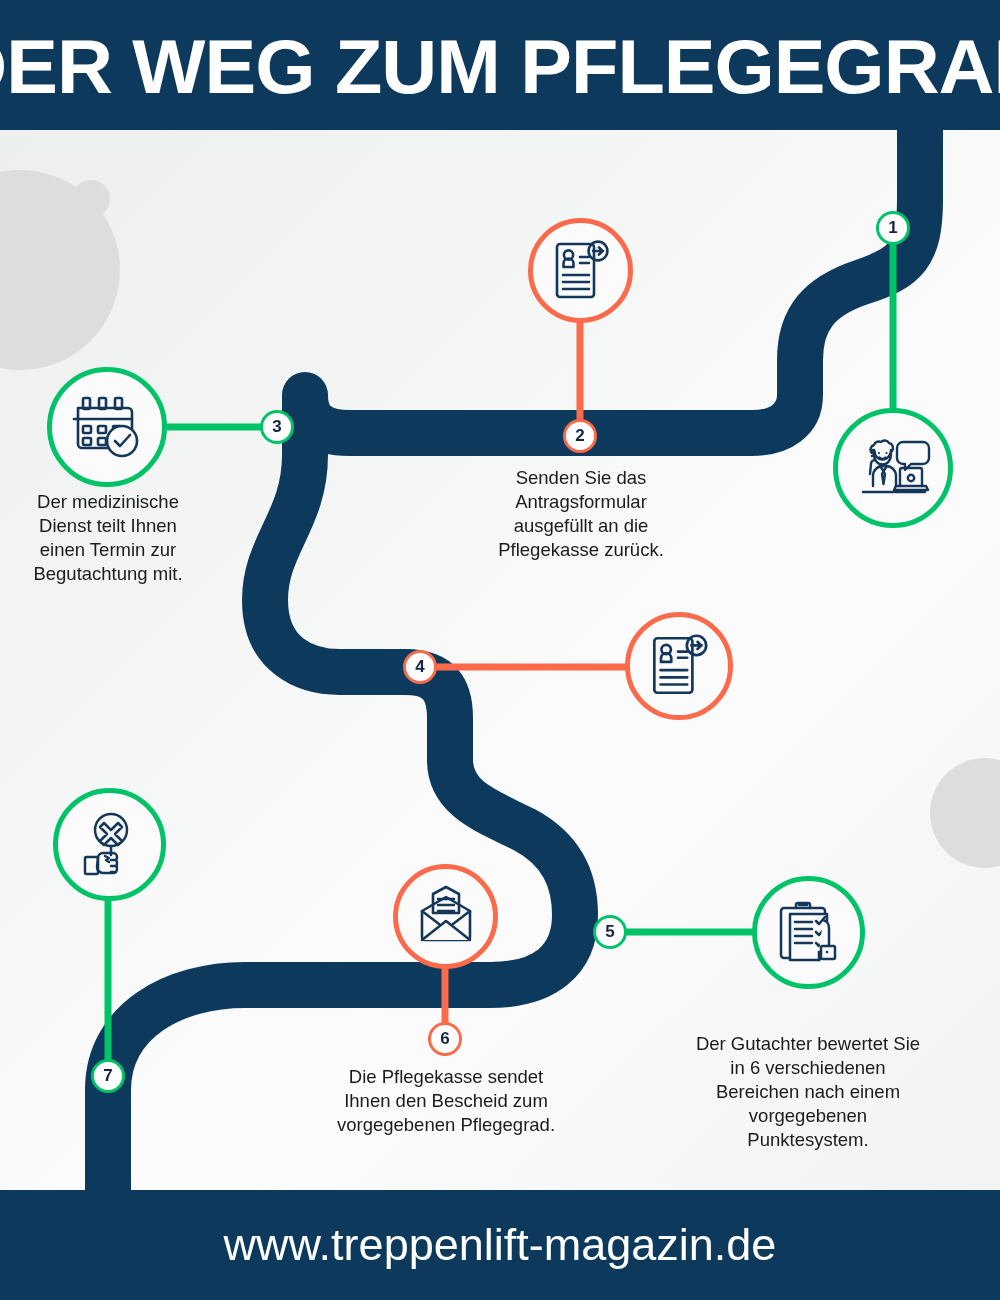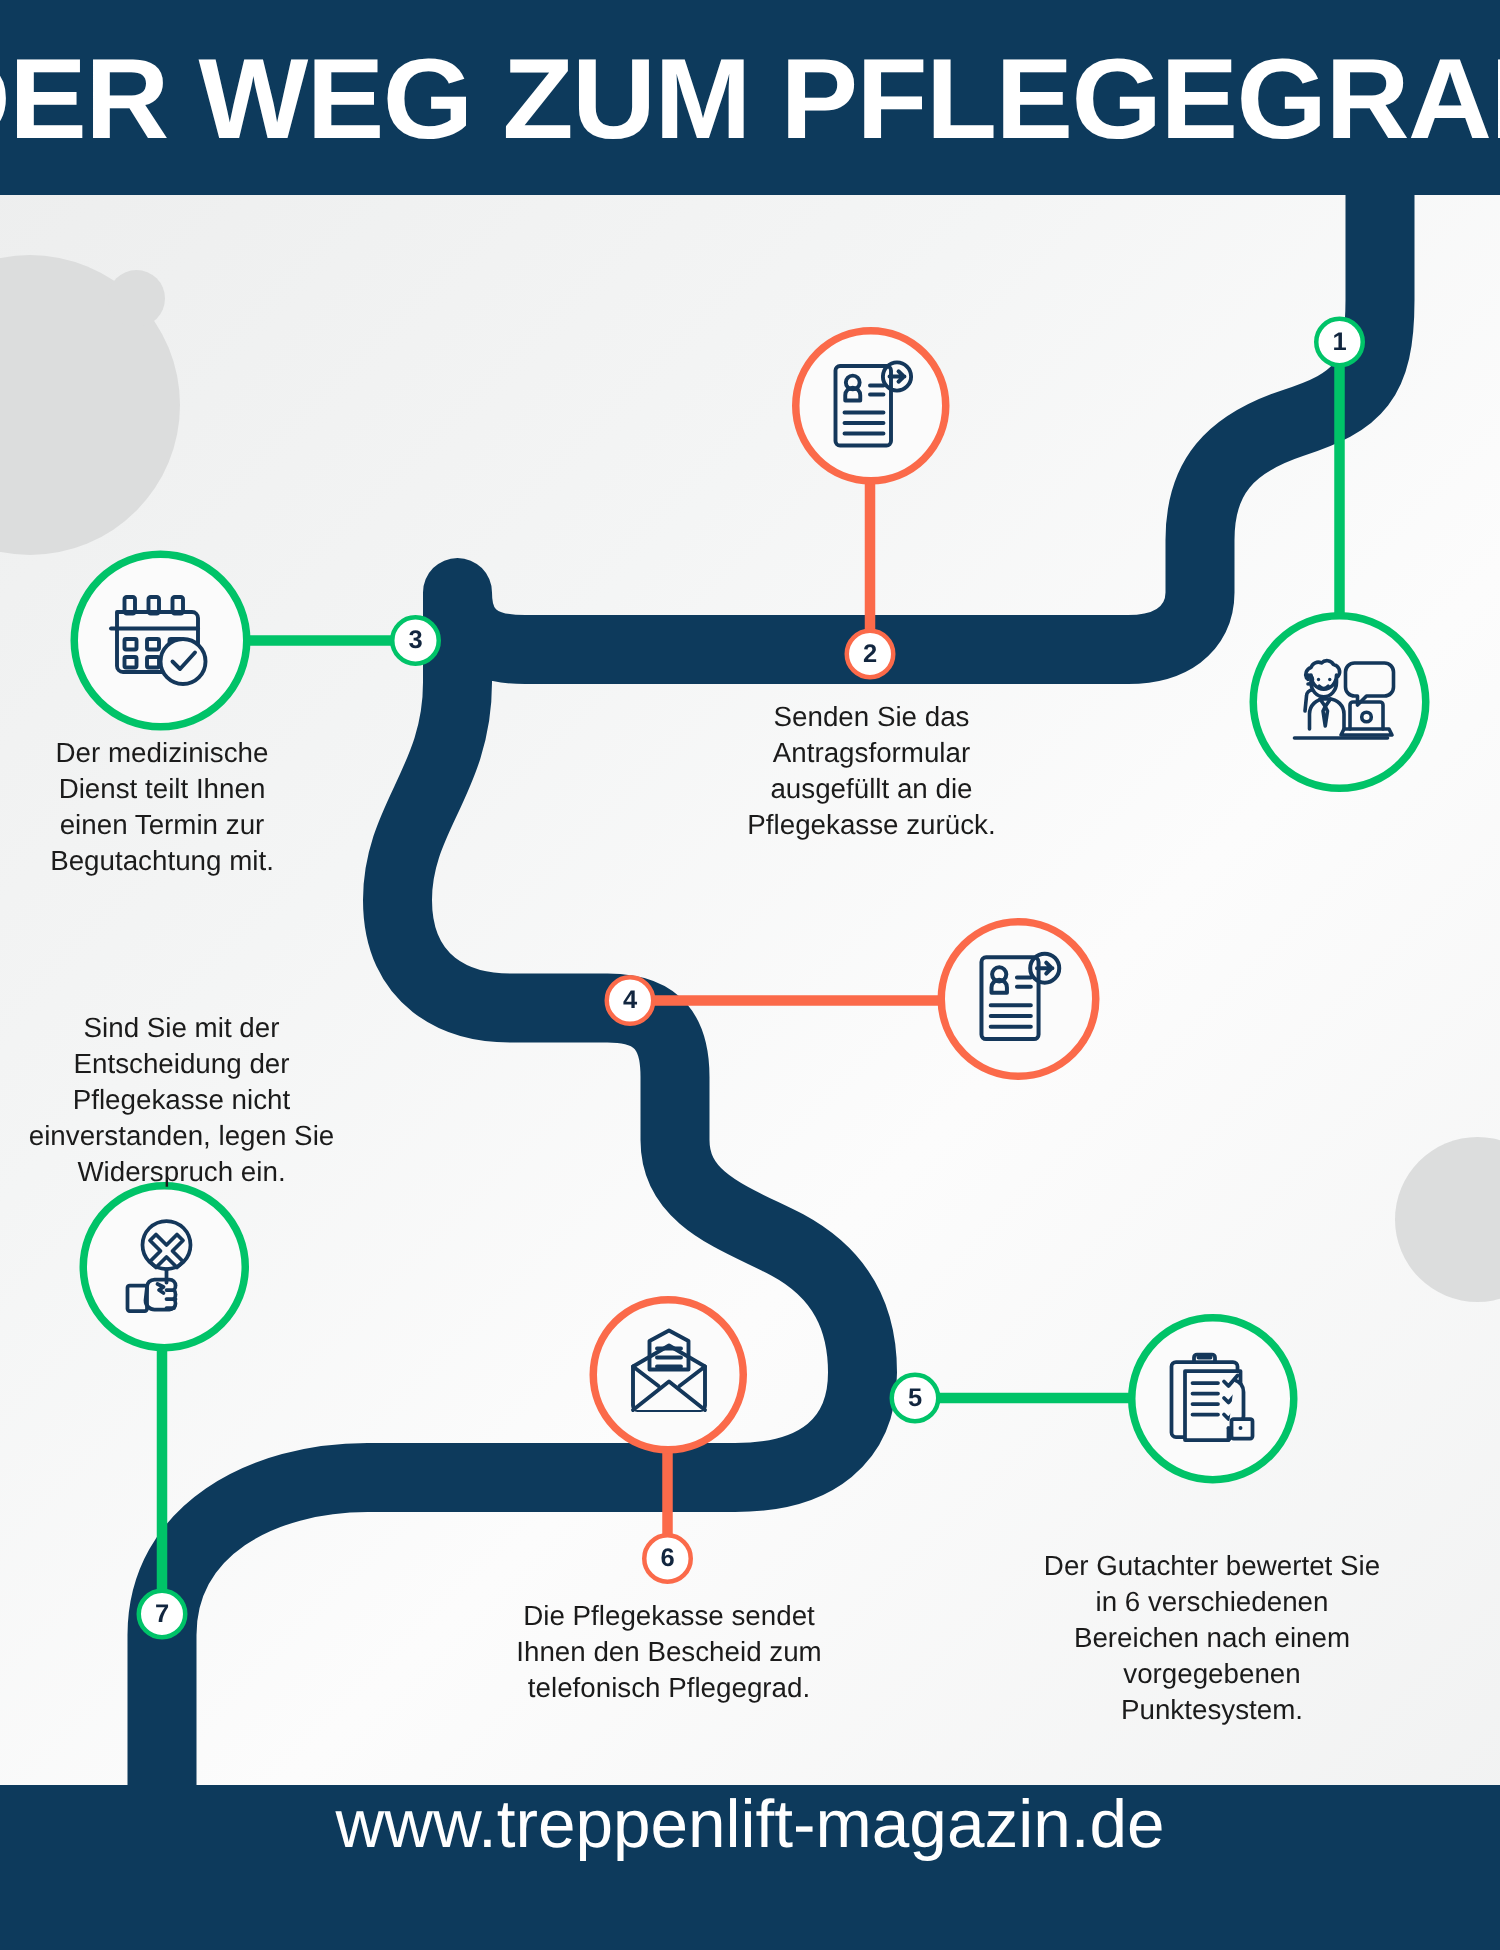--- a/index.html
+++ b/index.html
@@ -29,21 +29,21 @@
     transform:scaleX(1.02);
     white-space:nowrap;
     line-height:1;
     padding-top:4px;
   }
 
   
   .footer{
     position:absolute;left:0;bottom:0;width:1000px;height:110px;
     background:#0d3a5c;z-index:40;
-    display:flex;align-items:flex-start;justify-content:center;
+    display:flex;align-items:center;justify-content:center;
   }
   .footer-url{
     color:#ffffff;
     font-family:"Liberation Sans Narrow","Liberation Sans",sans-serif;
     font-size:45px;font-weight:normal;letter-spacing:0px;
   }
 
   
   .blob{position:absolute;border-radius:50%;background:#dcdddd;z-index:1;}
   .blob-a{left:-80px;top:170px;width:200px;height:200px;}
@@ -298,21 +298,20 @@
   </div>
 
 
   <div class="cap" style="left:18px;top:490px;width:180px;">Der medizinische Dienst teilt Ihnen einen Termin zur Begutachtung mit.</div>
 
   <div class="cap" style="left:492px;top:466px;width:178px;">Senden Sie das Antragsformular ausgefüllt an die Pflegekasse zurück.</div>
 
 
   <div class="cap" style="left:694px;top:1032px;width:228px;">Der Gutachter bewertet Sie in 6 verschiedenen Bereichen nach einem vorgegebenen Punktesystem.</div>
 
-  <div class="cap" style="left:330px;top:1065px;width:232px;">Die Pflegekasse sendet Ihnen den Bescheid zum telefonisch Pflegegrad.</div>
-
-  <div class="cap" style="left:18px;top:673px;width:206px;">Sind Sie mit der Entscheidung der Pflegekasse nicht einverstanden, legen Sie Widerspruch ein.</div>
+  <div class="cap" style="left:330px;top:1065px;width:232px;">Die Pflegekasse sendet Ihnen den Bescheid zum vorgegebenen Pflegegrad.</div>
+
 
   <div class="footer">
     <div class="footer-url">www.treppenlift-magazin.de</div>
   </div>
 
 </div>
 
 </body></html>

